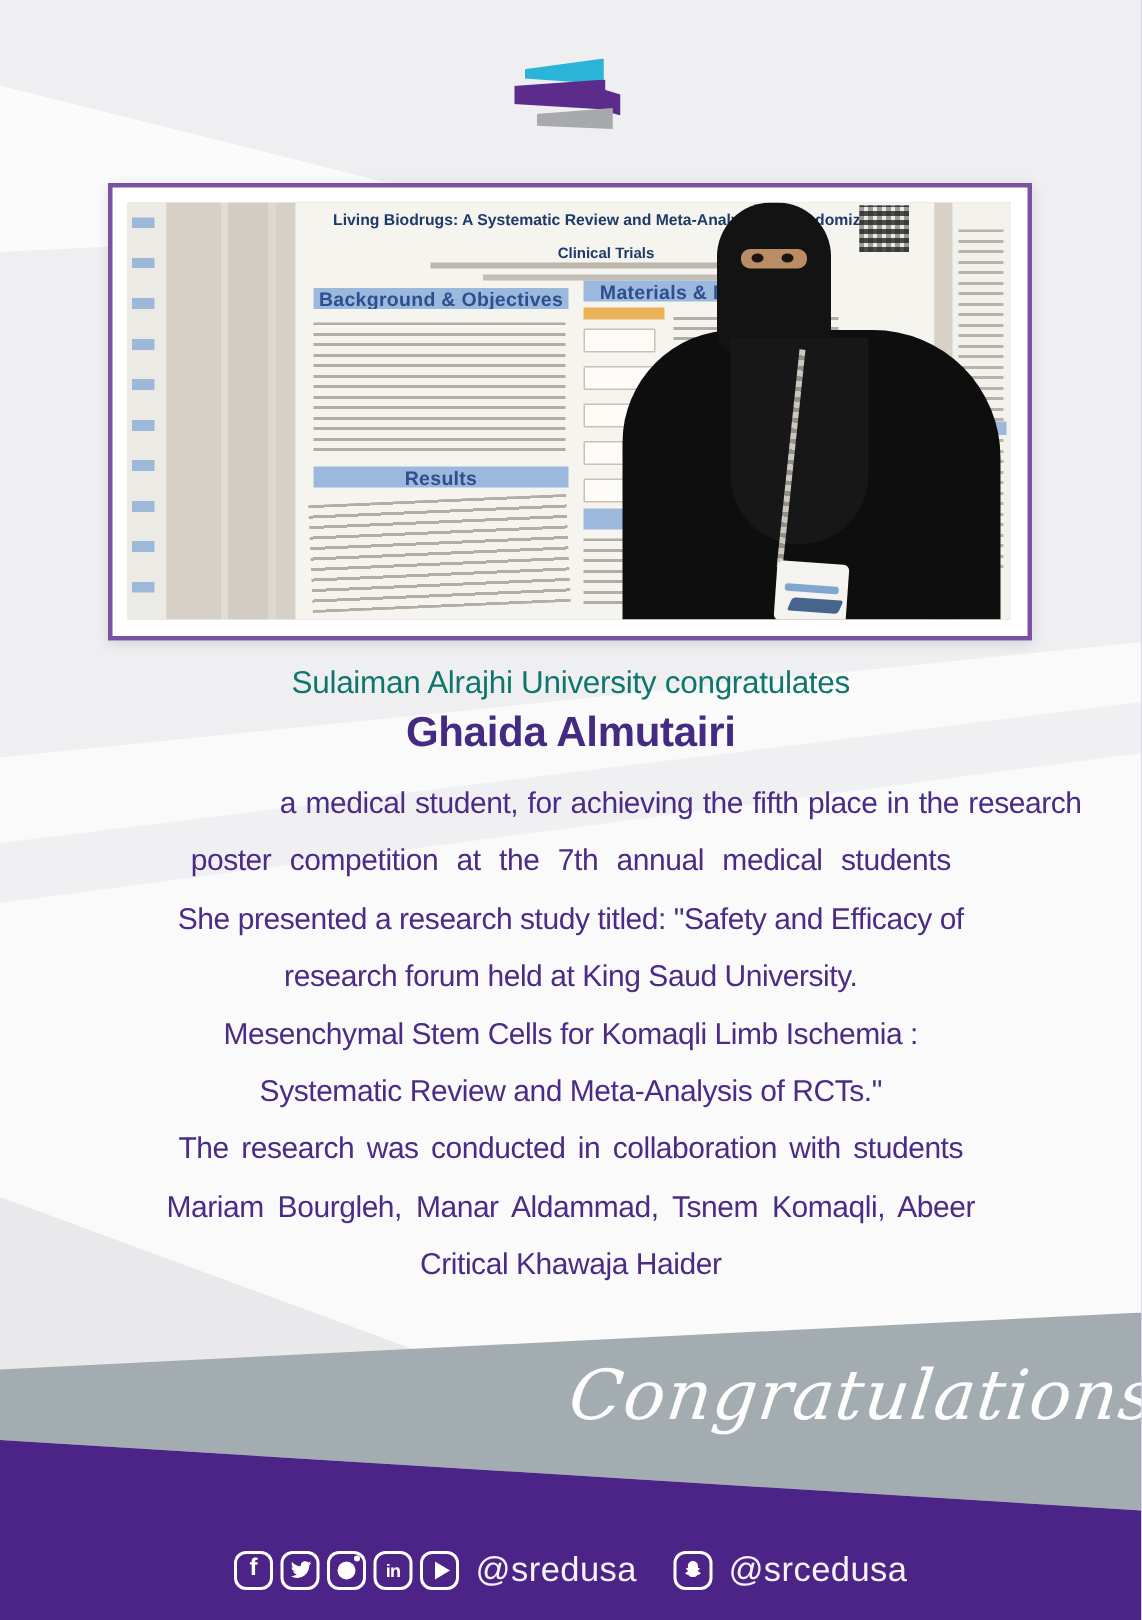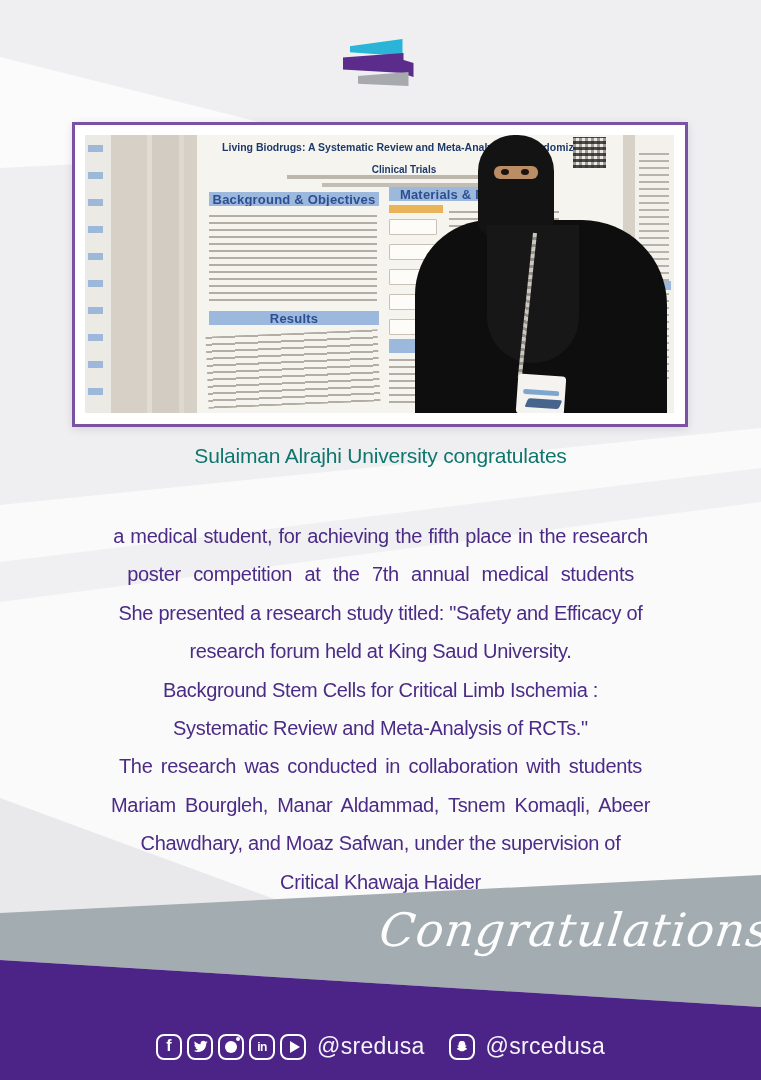--- a/index.html
+++ b/index.html
@@ -94,21 +94,21 @@
                  transform:skewX(-20deg); }
 
   
   .intro { position:absolute; top:444px; left:0; right:0; text-align:center; color:#0f766e;
            font-size:21px; letter-spacing:-0.2px; }
   .name  { position:absolute; top:472px; left:0; right:0; text-align:center; color:#452a81;
            font-size:28px; font-weight:700; letter-spacing:-0.2px; }
   .body-lines { position:absolute; top:517px; left:40px; right:40px; text-align:center;
                 color:#4b2b86; font-size:20px; line-height:38.4px; letter-spacing:-0.3px; }
   .body-line { white-space:nowrap; }
-  .body-line:nth-child(1) { word-spacing:1px; }
+  .body-line:nth-child(1) { word-spacing:1px;text-align:right; }
   .body-line:nth-child(2) { word-spacing:7px; }
   .body-line:nth-child(7) { word-spacing:3px; }
   .body-line:nth-child(8) { word-spacing:4px; }
 
   
   .band-gray { position:absolute; inset:0; background:#a3acb1;
                clip-path:polygon(0 913px, 761px 875px, 761px 1007px, 0 960px); }
   .band-purple { position:absolute; inset:0; background:#4c2386;
                clip-path:polygon(0 960px, 761px 1007px, 761px 1080px, 0 1080px); }
   .congrats { position:absolute; left:380px; top:903px; width:370px; text-align:center; color:#fdfdfe;
@@ -197,30 +197,30 @@
       <div class="p-scarf"></div>
       <div class="p-lanyard"></div>
       <div class="p-badge">
         <div class="badge-line1"></div>
         <div class="badge-line2"></div>
       </div>
     </div>
   </div>
 
   <div class="intro">Sulaiman Alrajhi University congratulates</div>
+  <div class="name">Ghaida Almutairi</div>
   <div class="body-lines">
     <div class="body-line">a medical student, for achieving the fifth place in the research</div>
     <div class="body-line">poster competition at the 7th annual medical students</div>
     <div class="body-line">She presented a research study titled: "Safety and Efficacy of</div>
     <div class="body-line">research forum held at King Saud University.</div>
-    <div class="body-line">Background Stem Cells for Critical Limb Ischemia :</div>
+    <div class="body-line">Mesenchymal Stem Cells for Komaqli Limb Ischemia :</div>
     <div class="body-line">Systematic Review and Meta-Analysis of RCTs."</div>
     <div class="body-line">The research was conducted in collaboration with students</div>
     <div class="body-line">Mariam Bourgleh, Manar Aldammad, Tsnem Komaqli, Abeer</div>
-    <div class="body-line">Chawdhary, and Moaz Safwan, under the supervision of</div>
     <div class="body-line">Critical Khawaja Haider</div>
   </div>
 
   <div class="band-gray"></div>
   <div class="band-purple"></div>
   <div class="congrats">Congratulations</div>
 
   <div class="footer-row">
     <span class="sq">
         <span class="fb">f</span>

